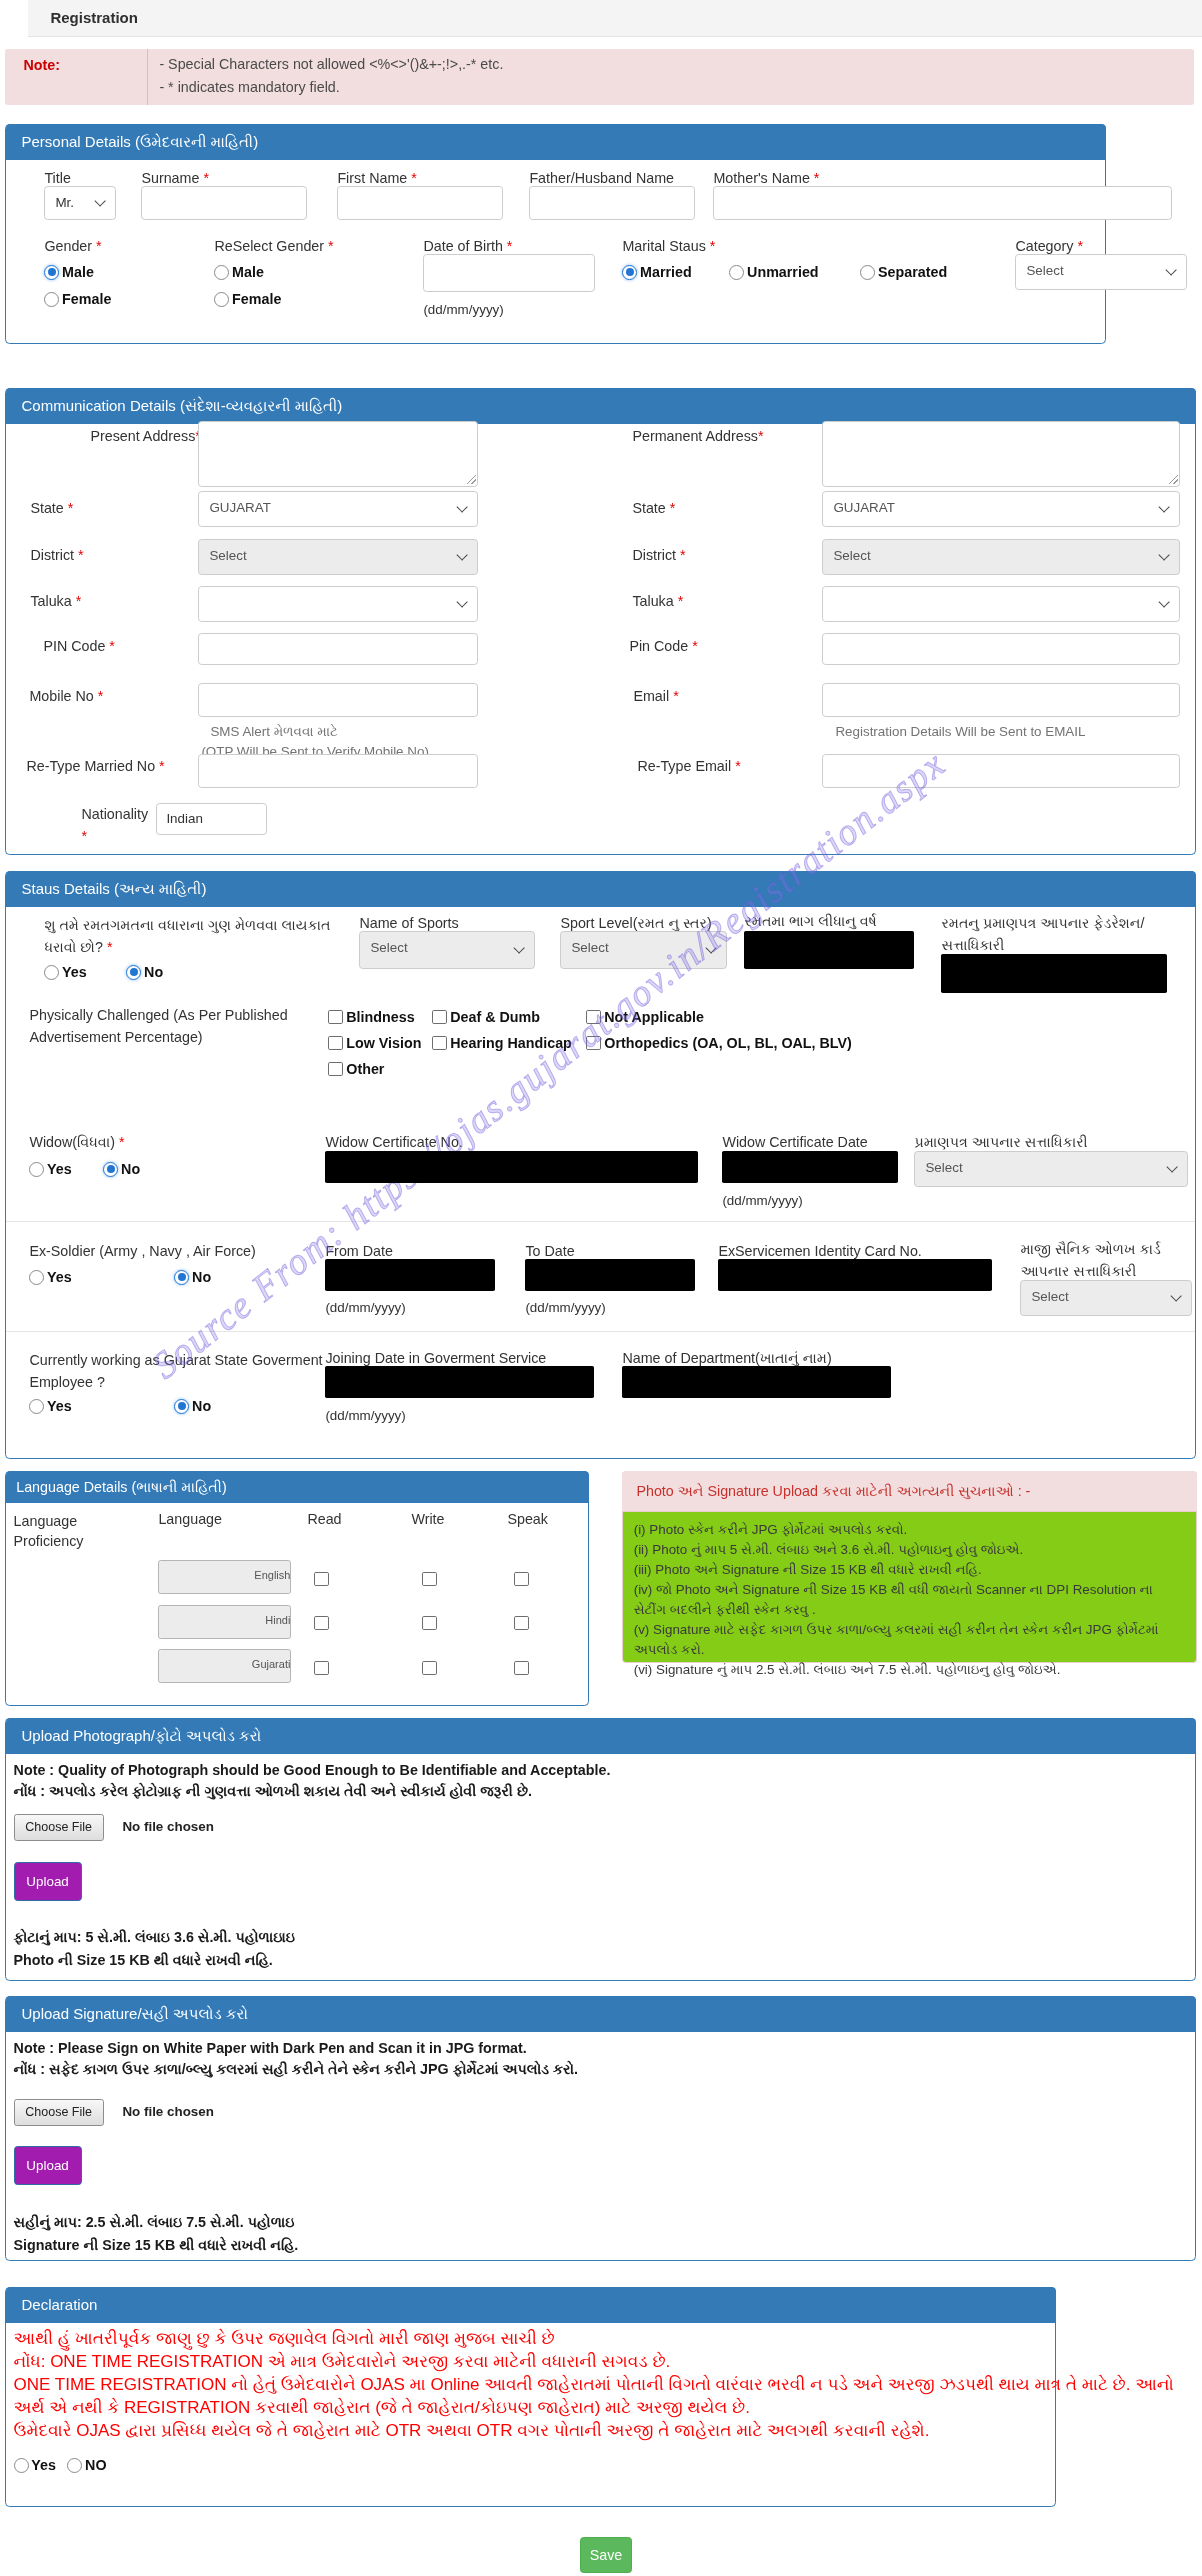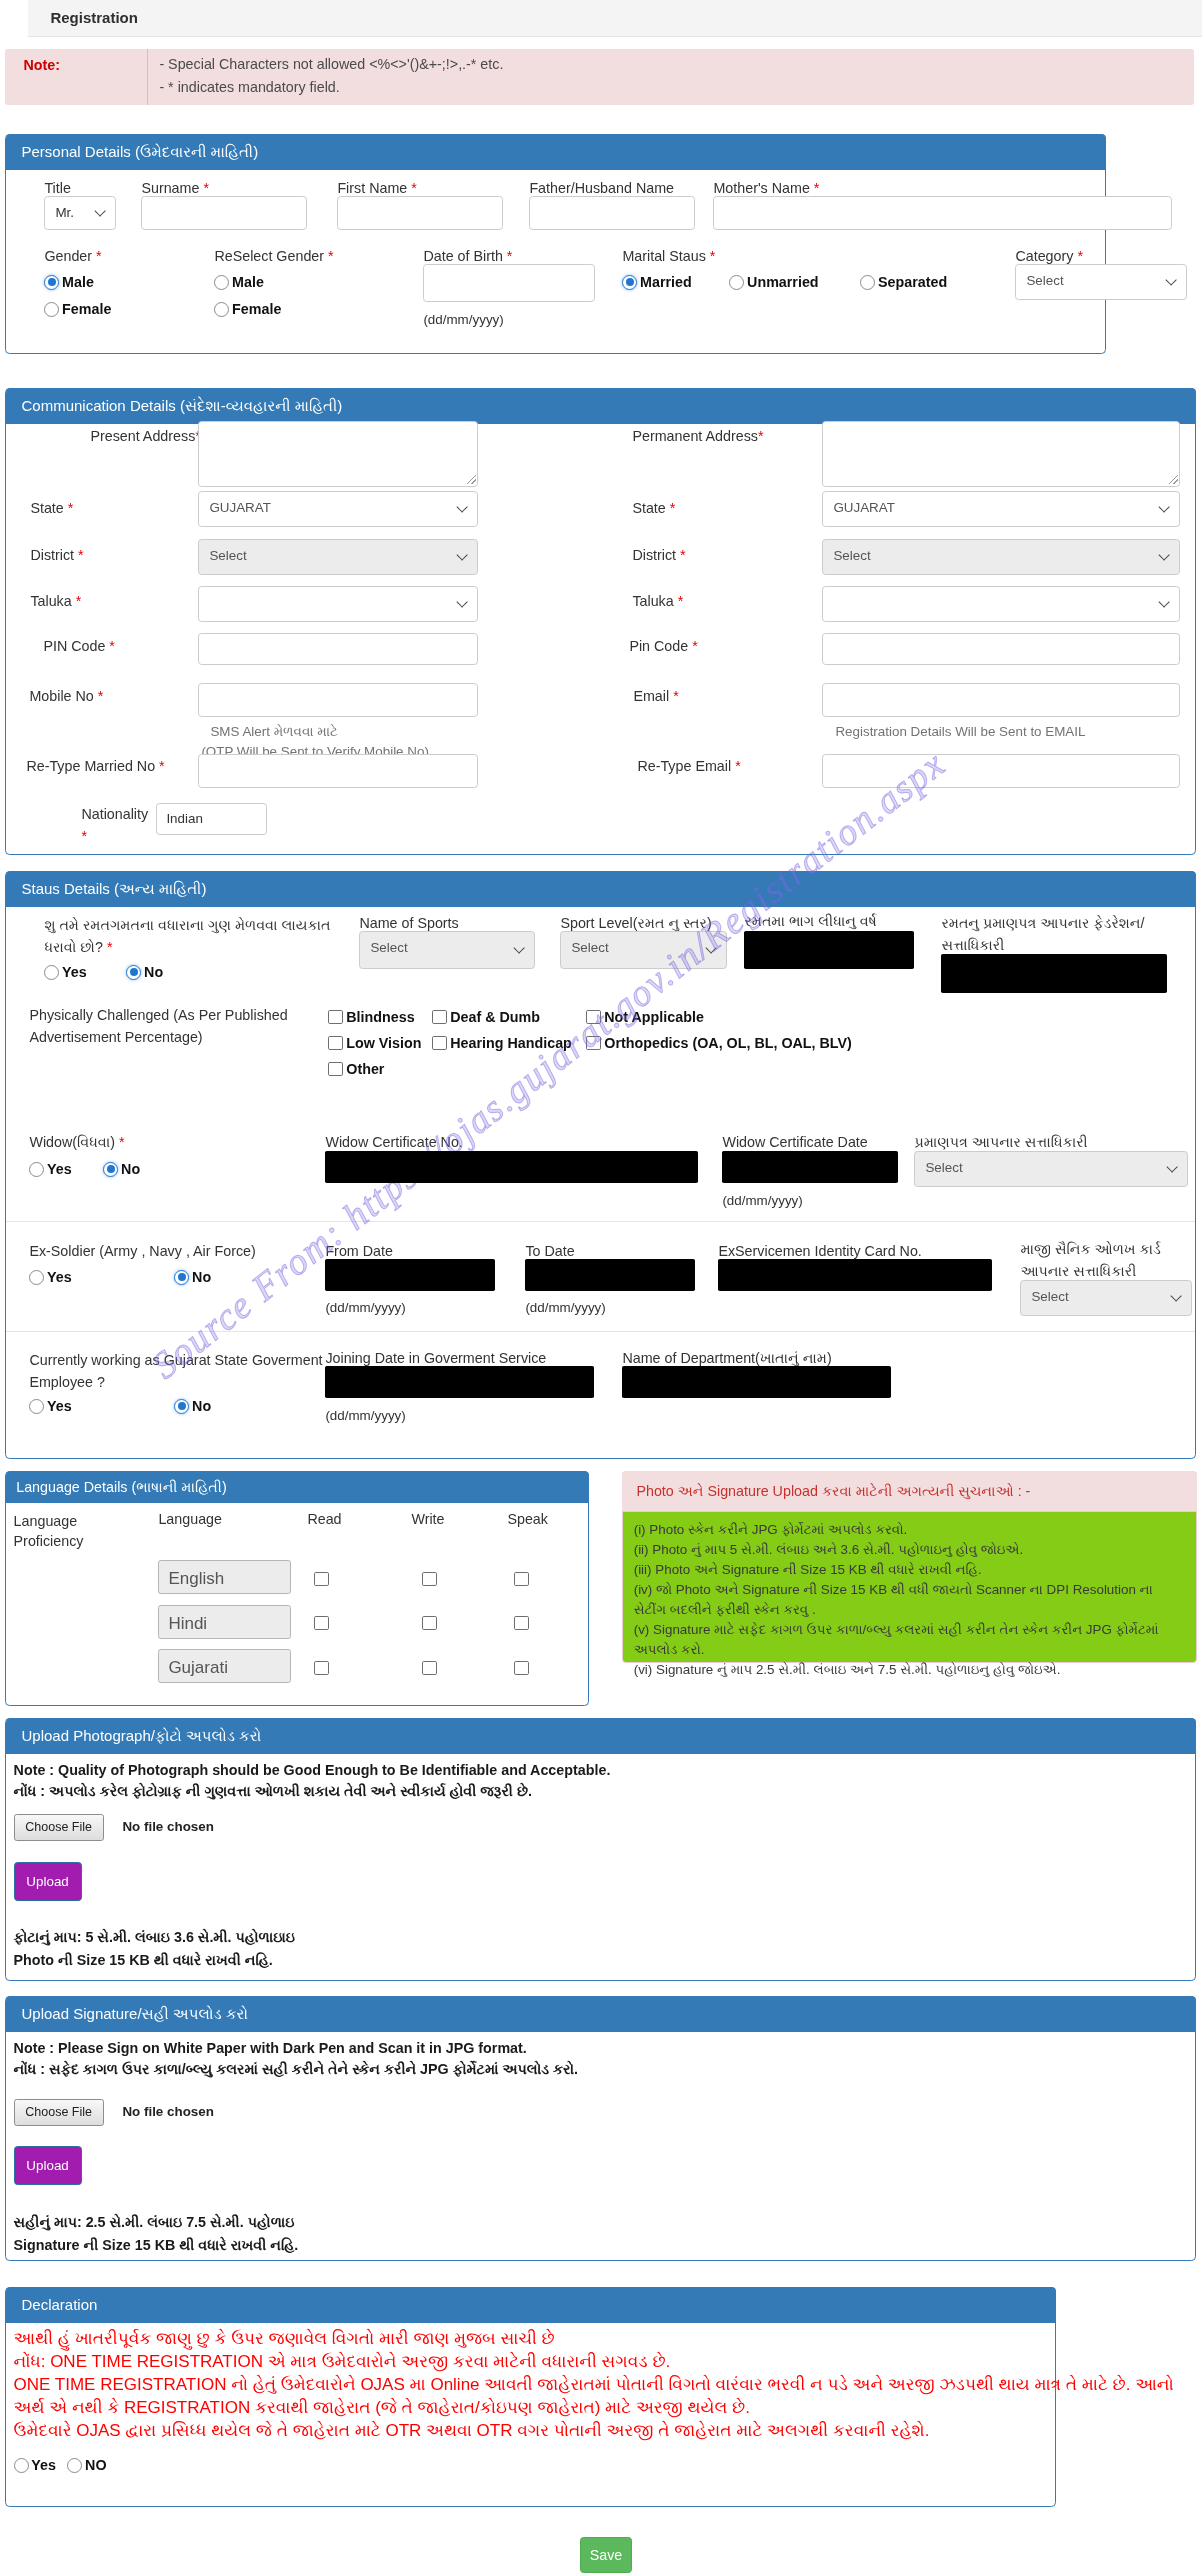--- a/index.html
+++ b/index.html
@@ -41,21 +41,21 @@
   .hint { position:absolute; font-size:13.4px; color:#333; white-space:nowrap; }
   .redtx { position:absolute; font-size:13.4px; color:#737373; white-space:nowrap; }
   .hdiv { position:absolute; left:0; right:0; height:0.9px; background:#e5e5e5; }
 
   .boldnote { position:absolute; font-size:14.3px; font-weight:bold; color:#1a1a1a; white-space:nowrap; }
   .filebtn { position:absolute; height:27px; padding:0 10.7px; background:linear-gradient(#f8f8f8,#dddddd); border:0.9px solid #8d8d8d; border-radius:2.7px; font-size:12.5px; color:#222; line-height:25px; box-sizing:border-box; }
   .filetext { position:absolute; font-size:13.4px; font-weight:bold; color:#222; white-space:nowrap; }
   .btn-upload { position:absolute; width:68px; height:39px; background:#a21caf; border:0.9px solid #2e6da4; border-radius:3.6px; color:#fff; font-size:13.4px; text-align:center; line-height:38px; box-sizing:border-box; }
   .btn-save { position:absolute; left:580px; top:2537px; width:52px; height:36px; background:#5cb85c; border:0.9px solid #4cae4c; border-radius:3.6px; color:#fff; font-size:14.3px; text-align:center; line-height:34px; box-sizing:border-box; }
 
-  .langbox { position:absolute; left:152px; width:133px; height:34px; background:#ececec; border:0.9px solid #b5b5b5; border-radius:2.7px; font-size:17px; color:#555; padding:8px 0 0 9px; box-sizing:border-box; }
+  .langbox { position:absolute; left:152px; width:133px; height:34px; background:#ececec; border:0.9px solid #b5b5b5; border-radius:2.7px; font-size:11px; color:#555; padding:8px 0 0 9px; box-sizing:border-box;text-align:right; }
   .colh { position:absolute; font-size:14.3px; color:#333; white-space:nowrap; }
   .ckonly { position:absolute; }
 
   .instr { position:absolute; font-size:13.4px; color:#3a3a3a; line-height:20px; }
   .instr div { margin:0; }
 
   .dlines { position:absolute; left:7.2px; top:39px; width:1177px; }
   .dlines div { font-size:17px; color:#ff0000; line-height:23px; }
 
   .watermark { position:absolute; left:157px; top:1348px; width:1254px; transform:rotate(-38deg); transform-origin:left center;
@@ -71,21 +71,21 @@
     <b>Registration</b>
   </div>
 
   <div class="notebox">
     <span class="nlabel">Note:</span>
     <span class="ndiv"></span>
     <span class="nl" style="top:7.2px">- Special Characters not allowed &lt;%&lt;&gt;'()&amp;+-;!&gt;,.-* etc.</span>
     <span class="nl" style="top:30px">- * indicates mandatory field.</span>
   </div>
 
-  <div class="panel" style="left:5.4px;top:134px;width:1101px;height:220px">
+  <div class="panel" style="left:5.4px;top:124px;width:1101px;height:220px">
     <div class="phead"><span>Personal Details (ઉમેદવારની માહિતી)</span></div>
     <span class="lbl" style="left:38px;top:45px"><span>Title</span></span>
     <div class="selbox" style="left:38px;top:61px;width:72px;height:34px;color:#333"><span>Mr.</span></div>
     <span class="lbl" style="left:135px;top:45px"><span>Surname</span> <i class="ast">*</i></span>
     <div class="inp" style="left:135px;top:61px;width:166px;height:34px"></div>
     <span class="lbl" style="left:331px;top:45px"><span>First Name</span> <i class="ast">*</i></span>
     <div class="inp" style="left:331px;top:61px;width:166px;height:34px"></div>
     <span class="lbl" style="left:523px;top:45px"><span>Father/Husband Name</span></span>
     <div class="inp" style="left:523px;top:61px;width:166px;height:34px"></div>
     <span class="lbl" style="left:707px;top:45px"><span>Mother's Name</span> <i class="ast">*</i></span>

